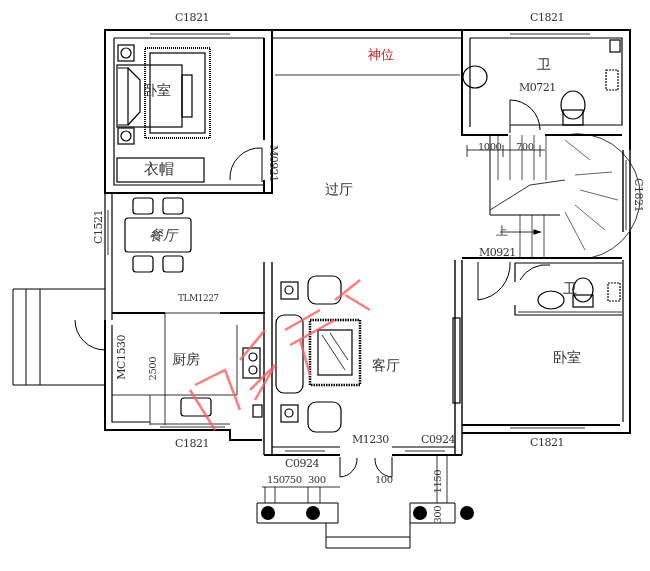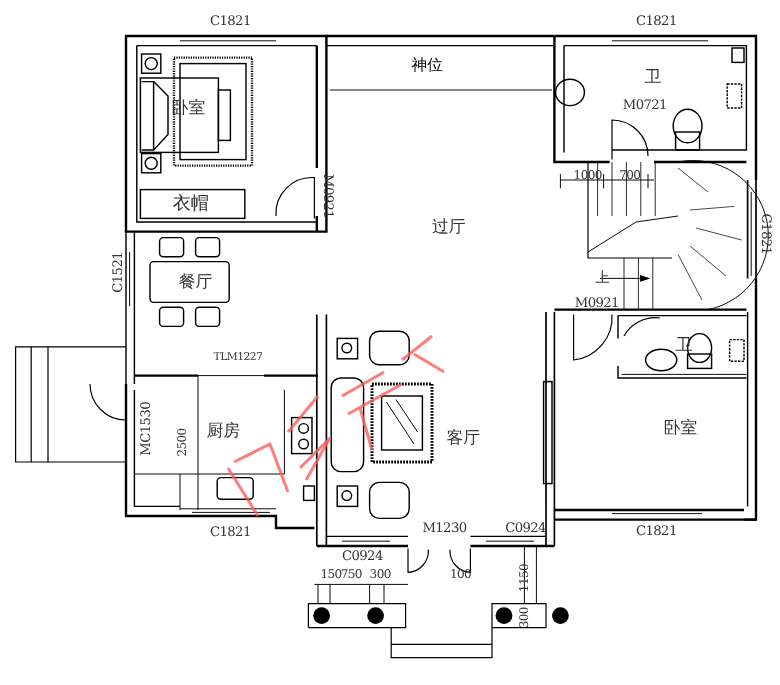--- a/index.html
+++ b/index.html
@@ -175,24 +175,24 @@
     <path d="M190,390 L215,430 M195,385 L225,370 L240,410"></path>
     <path d="M240,360 L265,330 M250,390 L275,365 L255,400"></path>
     <path d="M285,330 L320,310 M290,345 L335,320 M300,340 L310,375"></path>
     <path d="M335,300 L360,280 M345,295 L370,310"></path>
   </g>
 </svg>
 
 
 <div class="lbl room" style="left:143px;top:83px;">卧室</div>
 <div class="lbl room wardrobe-lbl" style="left:144px;top:162px;">衣帽</div>
-<div class="lbl room" style="left:343px;top:48px;font-size:13px;color:#000000;">神位</div>
+<div class="lbl room" style="left:368px;top:48px;font-size:13px;color:#b91c1c;">神位</div>
 <div class="lbl room" style="left:537px;top:57px;">卫</div>
-<div class="lbl room" style="left:360px;top:182px;text-align:center;">过厅</div>
-<div class="lbl room" style="left:149px;top:228px;">餐厅</div>
+<div class="lbl room" style="left:325px;top:182px;text-align:center;">过厅</div>
+<div class="lbl room" style="left:149px;top:228px;font-style:italic;">餐厅</div>
 <div class="lbl room" style="left:172px;top:352px;">厨房</div>
 <div class="lbl room" style="left:372px;top:358px;">客厅</div>
 <div class="lbl room" style="left:563px;top:281px;">卫</div>
 <div class="lbl room" style="left:553px;top:350px;">卧室</div>
 
 <div class="lbl code" style="left:175px;top:12px;">C1821</div>
 <div class="lbl code" style="left:530px;top:12px;">C1821</div>
 <div class="lbl code vert" style="left:633px;top:178px;">C1821</div>
 <div class="lbl code vert-rev" style="left:93px;top:210px;">C1521</div>
 <div class="lbl code vert" style="left:268px;top:145px;">M0921</div>

